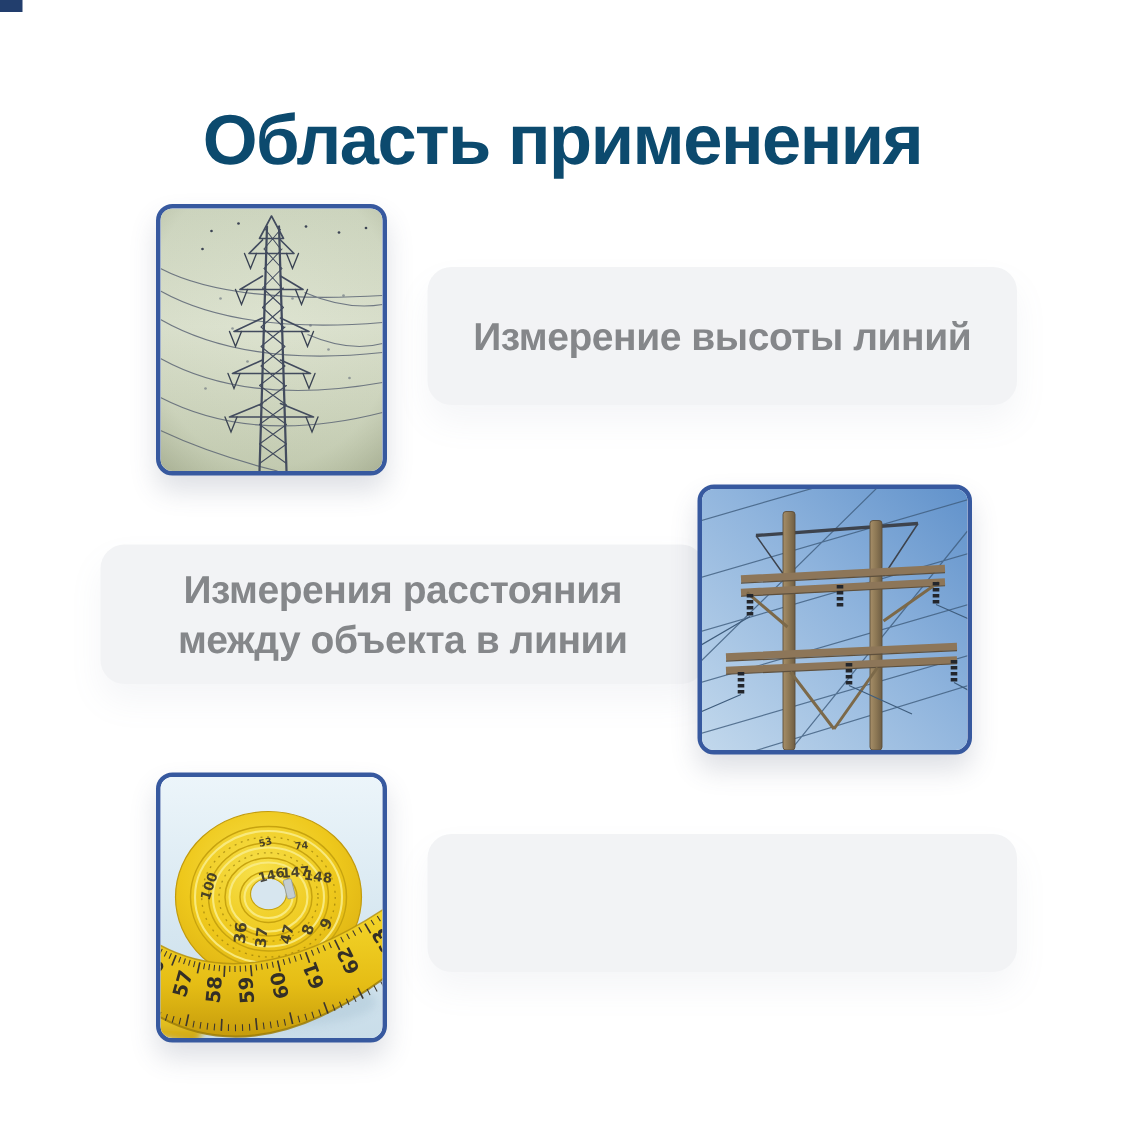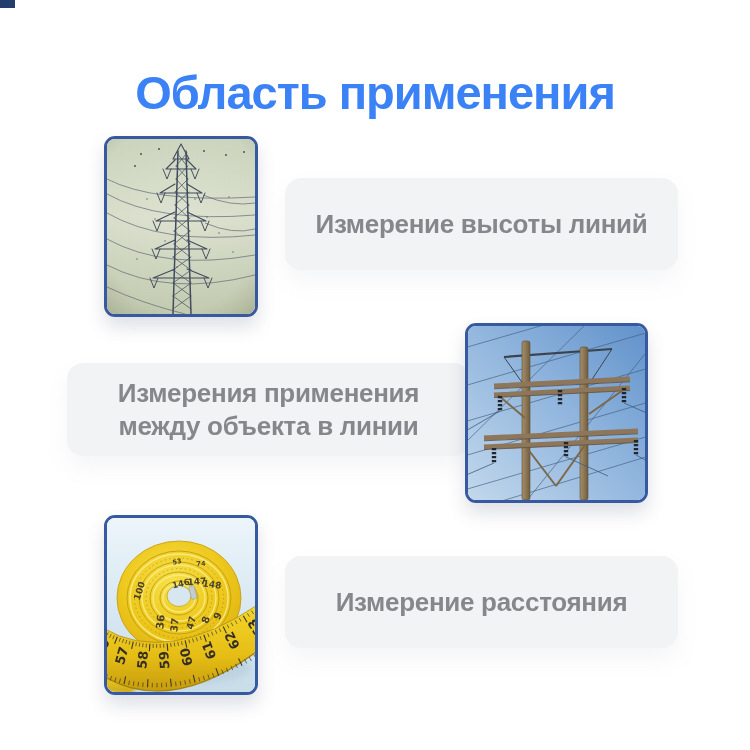--- a/index.html
+++ b/index.html
@@ -1,20 +1,20 @@
 <!DOCTYPE html>
 <html><head>
 <meta charset="utf-8">
 <style>
   html,body{margin:0;padding:0;background:#ffffff;}
   .canvas{position:relative;width:750px;height:750px;background:#ffffff;overflow:hidden;
           font-family:"Liberation Sans",sans-serif;}
   .corner-accent{position:absolute;left:0;top:0;width:15px;height:8px;background:#223e6d;}
   .page-title{position:absolute;left:0;top:34px;width:750px;text-align:center;
-              font-size:47px;font-weight:700;color:#3b82f6;letter-spacing:-1px;}
+              font-size:47px;font-weight:700;color:#0c4a6e;letter-spacing:-1px;}
   .bubble{position:absolute;background:#f2f3f5;border-radius:16px;
           display:flex;flex-direction:column;justify-content:center;align-items:center;
           text-align:center;color:#85878a;font-size:26px;font-weight:600;line-height:33px;
           letter-spacing:-0.3px;box-shadow:0 12px 22px rgba(130,140,160,.08);}
   .b1{left:285px;top:178px;width:393px;height:92px;}
   .b2{left:67px;top:363px;width:403px;height:93px;z-index:1;}
   .b3{left:285px;top:556px;width:393px;height:92px;}
   .photo{position:absolute;border:3px solid #37599f;border-radius:11px;overflow:hidden;
          background:#fff;box-shadow:0 10px 18px rgba(70,85,110,.18);z-index:2;}
   .p1{left:104px;top:136px;width:148px;height:175px;}
@@ -85,21 +85,21 @@
       </g>
       <rect x="0" y="0" width="148" height="175" fill="url(#vig1)"></rect>
     </svg>
   </div>
 
   <div class="bubble b1">
     <span>Измерение высоты линий</span>
   </div>
 
   <div class="bubble b2">
-    <span>Измерения применения</span>
+    <span>Измерения расстояния</span>
     <span>между объекта в линии</span>
   </div>
 
   <div class="photo p2">
     <svg viewBox="0 0 177 174">
       <defs>
         <linearGradient id="sky2" x1="1" y1="0" x2="0" y2="1">
           <stop offset="0" stop-color="#6192cb"></stop>
             <stop offset="0.45" stop-color="#8fb4dd"></stop>
             <stop offset="1" stop-color="#c2d8ec"></stop>
@@ -294,16 +294,15 @@
           <text transform="translate(58.27447993079855 142.09077038695165) rotate(-94.1)" class="tapeNum" font-size="13" text-anchor="middle" dominant-baseline="middle">59</text>
           <text transform="translate(80.42711884887248 138.7575714376755) rotate(-102.7)" class="tapeNum" font-size="13" text-anchor="middle" dominant-baseline="middle">60</text>
           <text transform="translate(103.0150030797564 132.03722990734875) rotate(-110.1)" class="tapeNum" font-size="13" text-anchor="middle" dominant-baseline="middle">61</text>
           <text transform="translate(126.05000533712337 122.07490973539191) rotate(-116.4)" class="tapeNum" font-size="13" text-anchor="middle" dominant-baseline="middle">62</text>
           <text transform="translate(149.59262271331832 108.96699950066753) rotate(-121.6)" class="tapeNum" font-size="13" text-anchor="middle" dominant-baseline="middle">63</text>
         </g>
     </svg>
   </div>
 
   <div class="bubble b3">
-    <span>Измерение расстояния</span>
   </div>
 
 </div>
 
 </body></html>

